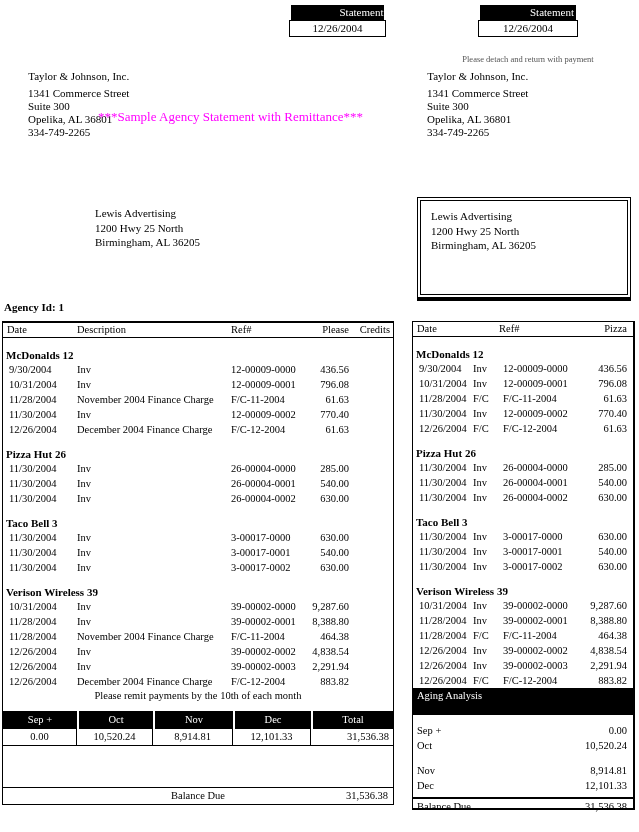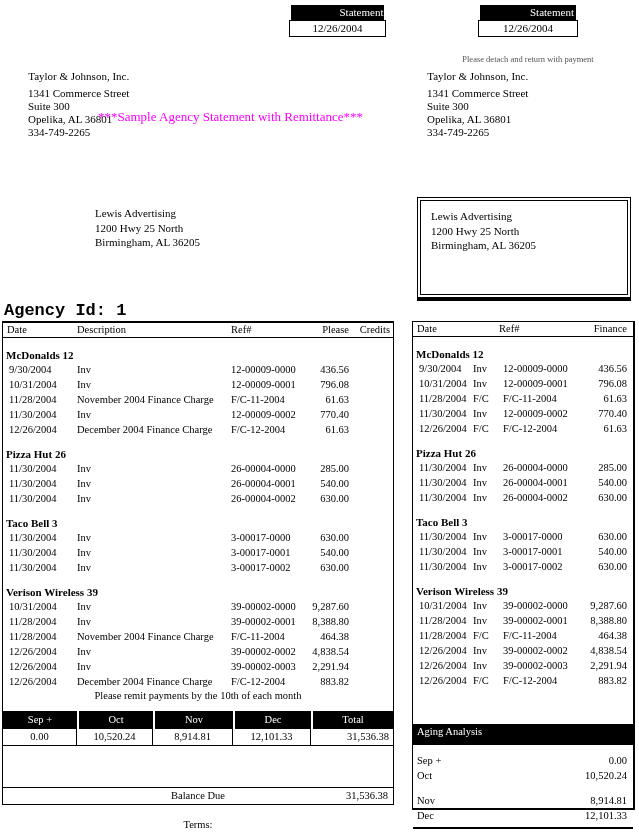--- a/index.html
+++ b/index.html
@@ -20,21 +20,21 @@
   .rem-sub   { font-size:8.5px; text-align:center; color:#555; }
 
   .addr { font-size:11px; line-height:13px; }
   .addr .nm { margin-bottom:4px;text-align:center; }
   .banner { font-size:13px; }
   .client { font-size:11px; line-height:14.5px; }
 
   .client-box-outer { position:absolute; border:1px solid #000; border-bottom:4px solid #000; padding:2px; }
   .client-box-inner { border:1px solid #000; width:100%; height:100%; padding:8px 0 0 10px; }
 
-  .agency-id { font-weight:bold; font-size:17px;font-family:Liberation Mono, monospace; }
+  .agency-id { font-weight:bold; font-size:11px; }
 
   
   .stmt-table {
     position:absolute; left:2px; top:321px; width:392px; height:484px;
     border:1px solid #000; border-top:2px solid #000;
     display:flex; flex-direction:column; font-size:10.5px;
   }
   .stmt-grid { display:grid; grid-template-columns:74px 150px 72px 50px 1fr; }
   .thead { height:15px; line-height:14px; border-bottom:1px solid #000; }
   .trow  { height:15px; line-height:15px; flex:none; }
@@ -64,21 +64,21 @@
   
   .rem-table {
     position:absolute; left:412px; top:321px; width:223px; height:489px;
     border:1px solid #000; border-right:2px solid #000; border-bottom:2px solid #000;
     display:flex; flex-direction:column; font-size:10.5px;
   }
   .rem-grid { display:grid; grid-template-columns:56px 30px 76px 1fr; }
   .c-type { padding-left:4px; }
   .c-amt  { text-align:right; padding-right:6px; }
 
-  .rem-aging-band { background:#000; color:#fff; height:21px; line-height:15px; padding-left:4px; flex:none;margin-top:36px; }
+  .rem-aging-band { background:#000; color:#fff; height:27px; line-height:15px; padding-left:4px; flex:none; }
   .rem-aging-rows { margin-top:8px; }
   .ag-row { display:flex; justify-content:space-between; height:15px; line-height:15px; padding:0 6px 0 4px; }
   .ag-row.gap { margin-top:10px; }
   .rem-balance { margin-top:4px; border-top:2px solid #000; height:16px; line-height:15px;
                  display:flex; justify-content:space-between; padding:0 6px 0 4px; flex:none; }
 
   .footer-note { position:absolute; left:0; top:806px; width:396px; text-align:center; font-size:10.5px; }
   .footer-terms { position:absolute; left:0; top:819px; width:396px; text-align:center; font-size:10.5px; }
 </style>
 </head>
@@ -266,21 +266,21 @@
       <span>Balance Due</span>
       <span class="amt">31,536.38</span>
     </div>
   </div>
 
   <div class="rem-table">
     <div class="thead rem-grid">
       <div class="h-date" style="padding-left:4px">Date</div>
       <div></div>
       <div>Ref#</div>
-      <div class="c-amt">Finance</div>
+      <div class="c-amt">Pizza</div>
     </div>
     <div id="rem-body" style="display:contents"><div class="trow group">McDonalds 12</div><div class="trow rem-grid">
           <div class="c-date">9/30/2004</div>
           <div class="c-type">Inv</div>
           <div class="c-ref">12-00009-0000</div>
           <div class="c-amt">436.56</div>
         </div><div class="trow rem-grid">
           <div class="c-date">10/31/2004</div>
           <div class="c-type">Inv</div>
           <div class="c-ref">12-00009-0001</div>
@@ -383,15 +383,14 @@
           <div class="ag-amt">12,101.33</div>
         </div>
       </div>
 
     <div class="rem-balance">
       <span>Balance Due</span>
       <span>31,536.38</span>
     </div>
   </div>
 
-  <div class="footer-terms">Terms:</div>
 
 </div>
 
 </body></html>

